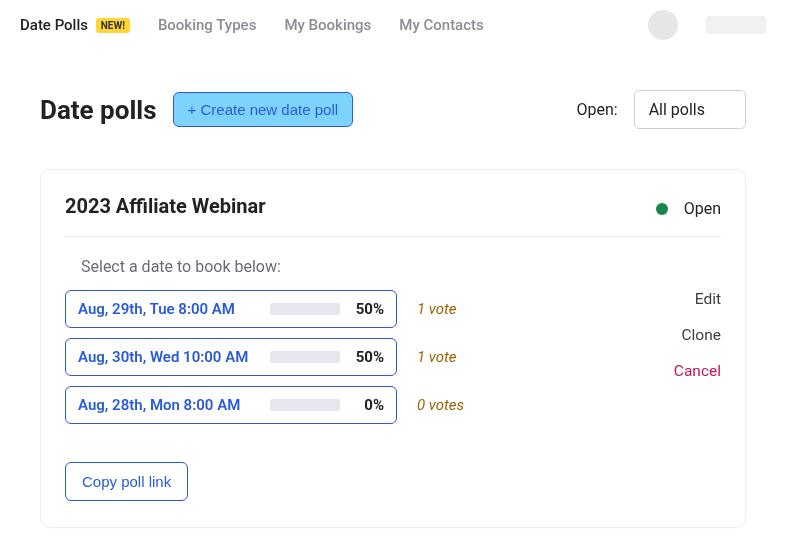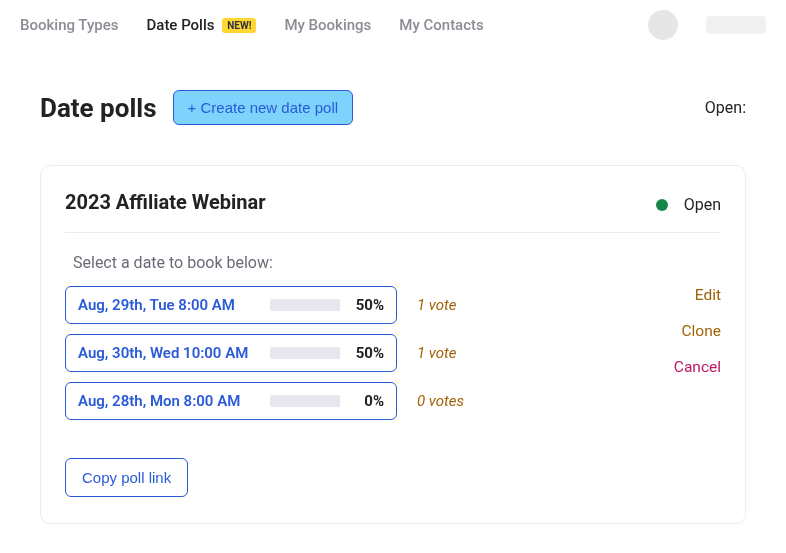--- a/index.html
+++ b/index.html
@@ -84,26 +84,26 @@
     .card-head {
       display: flex; align-items: flex-end;
       padding-bottom: 18px;
       border-bottom: 1px solid #ececf0;
     }
     .card-title {
       font-size: 20px; font-weight: 700; color: #222;
     }
     .status { margin-left: auto; display: flex; align-items: center; gap: 16px; font-size: 16px; color: #222; }
     .status-dot { width: 12px; height: 12px; border-radius: 50%; background: #17864b; display: inline-block; }
-    .subhead { font-size: 16px; color: #6b6b78; margin: 20px 0 14px 8px; }
+    .subhead { font-size: 16px; color: #6b6b78; margin: 20px 0 14px 16px; }
     .body-row { display: flex; gap: 40px; }
     .options-col { flex: 0 0 auto; }
     .actions-col { margin-left: auto; display: flex; flex-direction: column; align-items: flex-end; gap: 18px; font-size: 15.5px; }
     .action-link { cursor: pointer; }
-    .action-edit, .action-clone { color: #a16207; }
+    .action-edit, .action-clone { color: #404040; }
     .action-cancel { color: #be185d; }
     .option-row {
       display: flex; align-items: center; gap: 20px; margin-bottom: 10px;
     }
     .option-pill {
       border: 1.5px solid #2a5bd7;
       border-radius: 6px;
       padding: 9px 12px;
       display: flex; align-items: center; gap: 8px;
       width: 332px;
@@ -117,36 +117,39 @@
     .btn-copy {
       border: 1.5px solid #2a5bd7; color: #2a5bd7; background: #fff;
       border-radius: 6px; padding: 10px 16px; font-size: 15px; font-weight: 500;
       cursor: pointer;
     }
   </style>
 </head>
 <body>
 
 <div class="nav">
-  <span class="nav-item">Booking Types</span>
   <span class="nav-item active">
     <span>Date Polls</span>
     <span class="nav-badge">NEW!</span>
   </span>
+  <span class="nav-item">Booking Types</span>
   <span class="nav-item">My Bookings</span>
   <span class="nav-item">My Contacts</span>
   <div class="nav-spacer"></div>
   <div class="nav-avatar"></div>
   <div class="nav-placeholder"></div>
 </div>
 
 <div class="header">
   <div class="page-title">Date polls</div>
   <button class="btn-create">+ Create new date poll</button>
   <span class="view-label">Open:</span>
+  <div class="view-select">
+    <span>All polls</span>
+  </div>
 </div>
 
 <div class="card">
   <div class="card-head">
     <div class="card-title">2023 Affiliate Webinar</div>
     <div class="status">
       <span class="status-dot" style="background:#17864b"></span>
       <span>Open</span>
     </div>
   </div>

